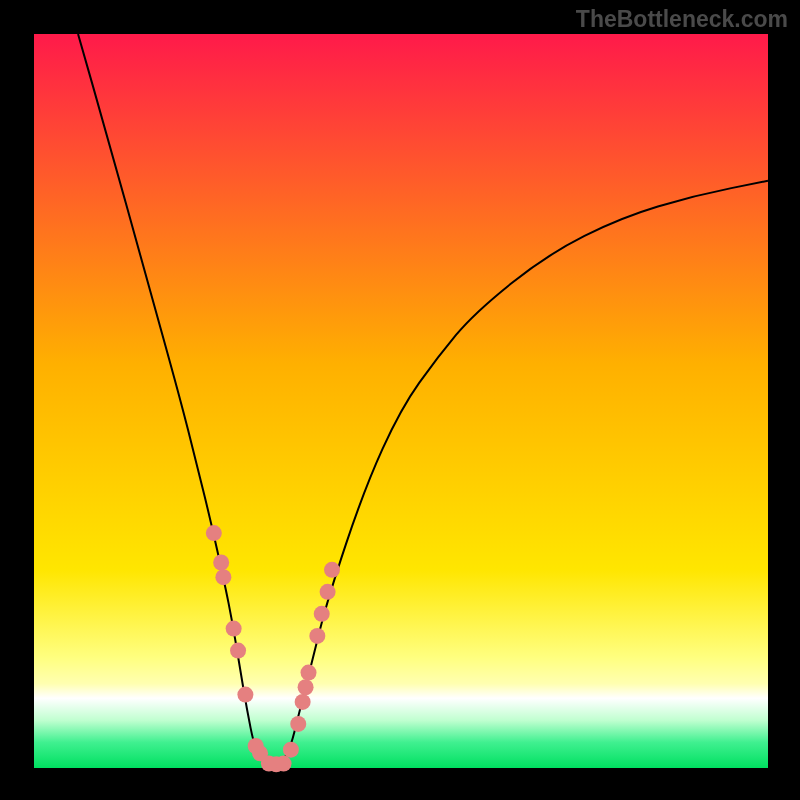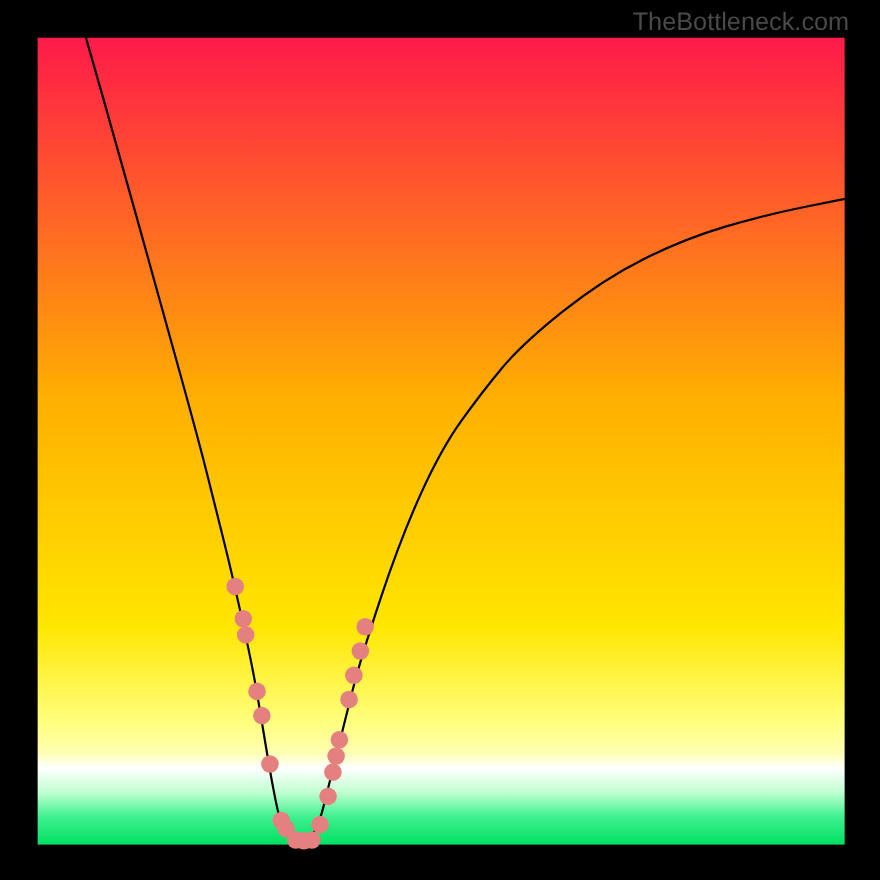--- a/index.html
+++ b/index.html
@@ -7,24 +7,24 @@
     width: 800px;
     height: 800px;
     background: #000;
     position: relative;
     font-family: Arial, sans-serif;
     overflow: hidden;
   }
   .watermark {
     position: absolute;
     top: 6px;
-    right: 28px;
+    right: 12px;
     color: #4a4a4a;
     font-size: 23px;
-    font-weight: 400;
+    font-weight: 700;
     z-index: 10;
   }
   .plot-area {
     position: absolute;
     top: 34px;
     left: 34px;
     width: 734px;
     height: 734px;
     overflow: visible;
   }

